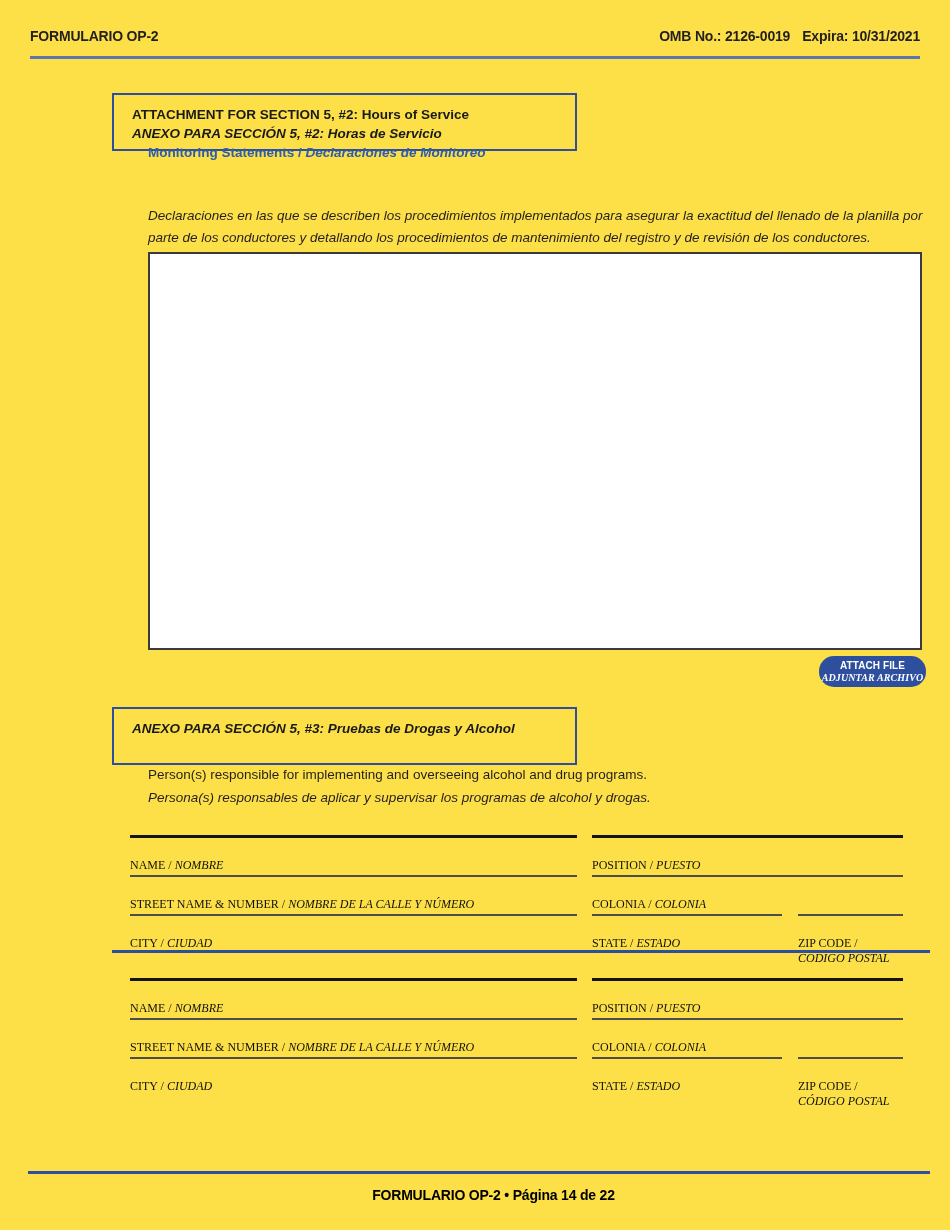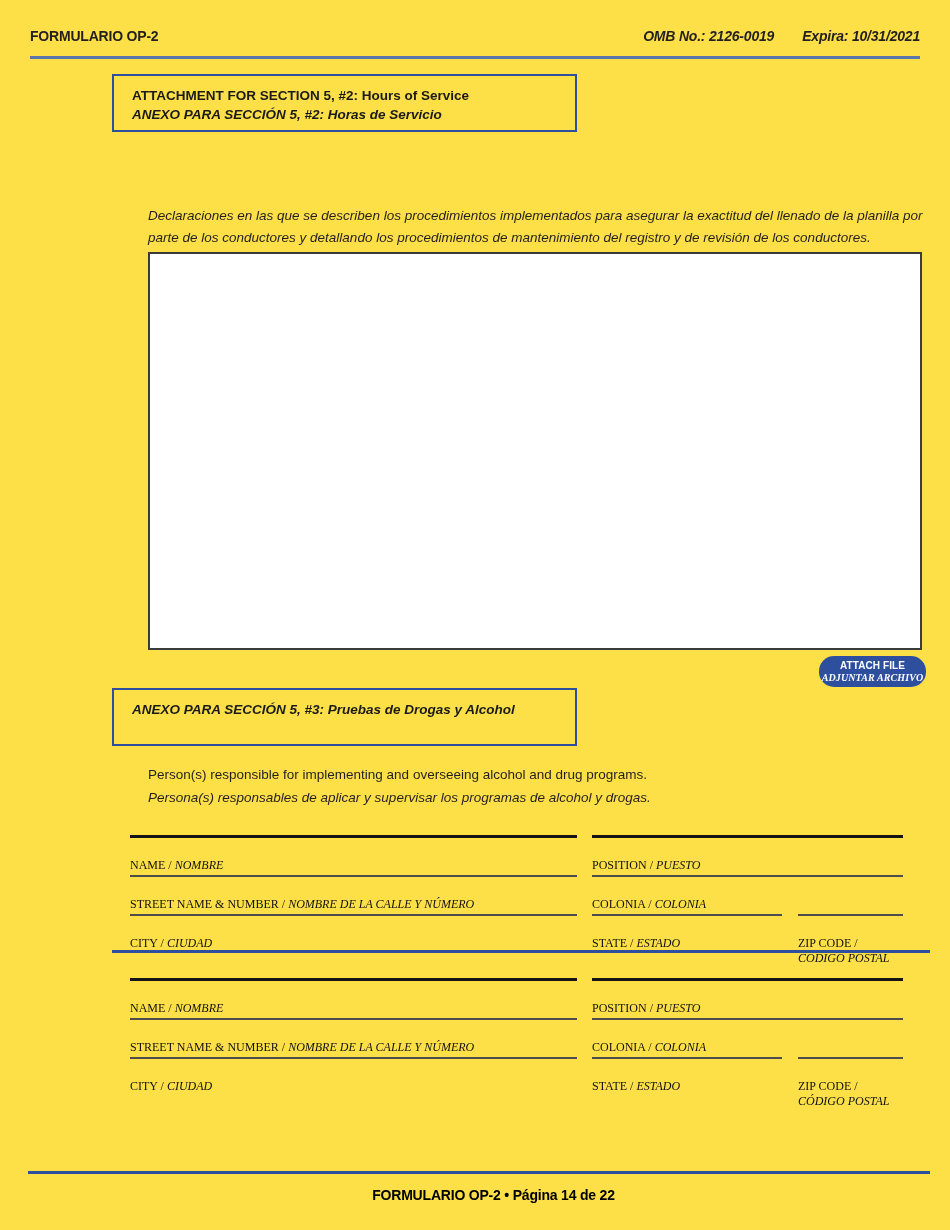--- a/index.html
+++ b/index.html
@@ -15,30 +15,31 @@
     width:950px;height:1230px;
     background:#fde047;
     font-family:"Liberation Sans", sans-serif;
     color:var(--text-dark);
     overflow:hidden;
   }
   .abs{position:absolute;}
 
   
   .hdr-title{left:30px;top:28px;font-size:14px;font-weight:bold;letter-spacing:-0.2px;}
-  .hdr-right{right:30px;top:28px;font-size:14px;font-weight:bold;letter-spacing:-0.2px;display:flex;gap:28px;font-style:italic;}
+  .hdr-right{right:30px;top:28px;font-size:14px;font-weight:bold;letter-spacing:-0.2px;display:flex;gap:12px;}
   .hdr-rule{left:30px;top:56px;width:890px;height:3px;background:var(--header-rule);}
 
   
   .attach-box{
     width:465px;height:58px;
     border:2px solid var(--accent-blue);
     padding:10px 8px 0 18px;
     font-size:13.5px;font-weight:bold;line-height:19px;
     color:#1a1a1a;
+    margin-top:19px;
   }
   .attach-box .es{font-style:italic;}
   .box1{left:112px;top:74px;}
   .box2{left:112px;top:688px;}
 
   .sec-heading{
     left:148px;top:145px;
     font-size:13.5px;font-weight:bold;color:var(--heading-blue);
   }
   .sec-heading .es{font-style:italic;}
@@ -95,20 +96,23 @@
     <span>OMB No.: 2126-0019</span>
     <span>Expira: 10/31/2021</span>
   </div>
   <div class="abs hdr-rule"></div>
 
   <div class="abs attach-box box1">
     <div>ATTACHMENT FOR SECTION 5, #2: Hours of Service</div>
     <div class="es">ANEXO PARA SECCIÓN 5, #2: Horas de Servicio</div>
   </div>
 
+  <div class="abs sec-heading">
+    <span>Monitoring Statements / </span><span class="es">Declaraciones de Monitoreo</span>
+  </div>
   <div class="abs para it p-es">Declaraciones en las que se describen los procedimientos implementados para asegurar la exactitud del llenado de la planilla por parte de los conductores y detallando los procedimientos de mantenimiento del registro y de revisión de los conductores.</div>
 
   <div class="abs big-box"></div>
 
   <button class="abs attach-btn">
     <span>ATTACH FILE</span>
     <span class="es">ADJUNTAR ARCHIVO</span>
   </button>
 
   <div class="abs attach-box box2">

